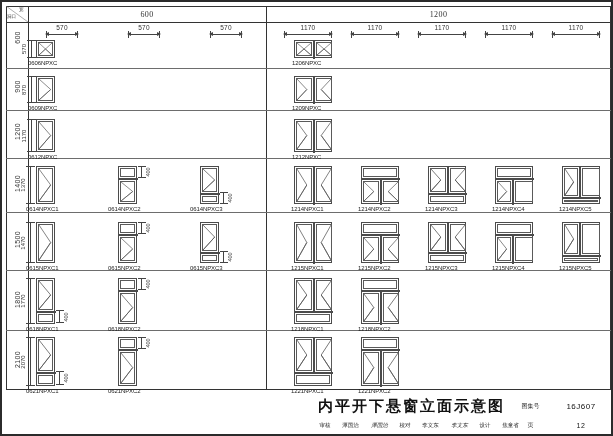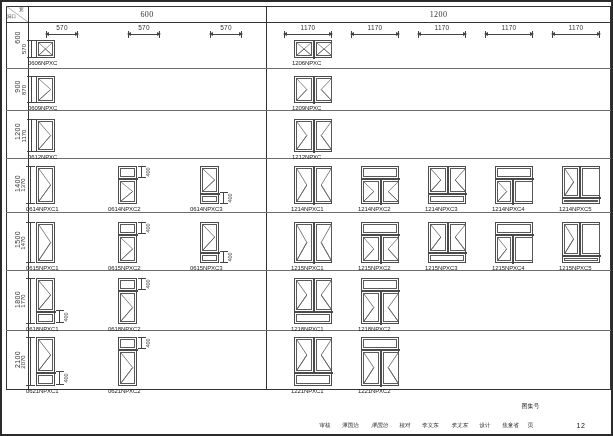--- a/index.html
+++ b/index.html
@@ -904,22 +904,24 @@
 
     <div class="tb-h" style="top:0;"></div>
     <div class="tb-h" style="top:24px;"></div>
     <div class="tb-h" style="top:39px;"></div>
     <div class="tb-v" style="left:0;"></div>
     <div class="tb-v" style="left:50px;"></div>
     <div class="tb-v" style="left:245px;"></div>
     <div class="tb-v" style="left:288px;"></div>
     <div class="tb-v" style="left:346px;"></div>
 
+    <div class="tb-title">内平开下悬窗立面示意图</div>
 
     <div class="tb-key" style="left:245px;top:0;width:43px;height:24px;">图集号</div>
+    <div class="tb-val" style="left:288px;top:0;width:58px;height:24px;">16J607</div>
     <div class="tb-key" style="left:245px;top:24px;width:43px;height:15px;">页</div>
     <div class="tb-val" style="left:288px;top:24px;width:58px;height:15px;font-size:7px;">12</div>
 
     <div class="tb-v" style="left:72px;top:24px;bottom:1px;"></div>
     <div class="tb-v" style="left:101px;top:24px;bottom:1px;"></div>
     <div class="tb-v" style="left:130px;top:24px;bottom:1px;"></div>
     <div class="tb-v" style="left:152px;top:24px;bottom:1px;"></div>
     <div class="tb-v" style="left:181px;top:24px;bottom:1px;"></div>
     <div class="tb-v" style="left:210px;top:24px;bottom:1px;"></div>
 

